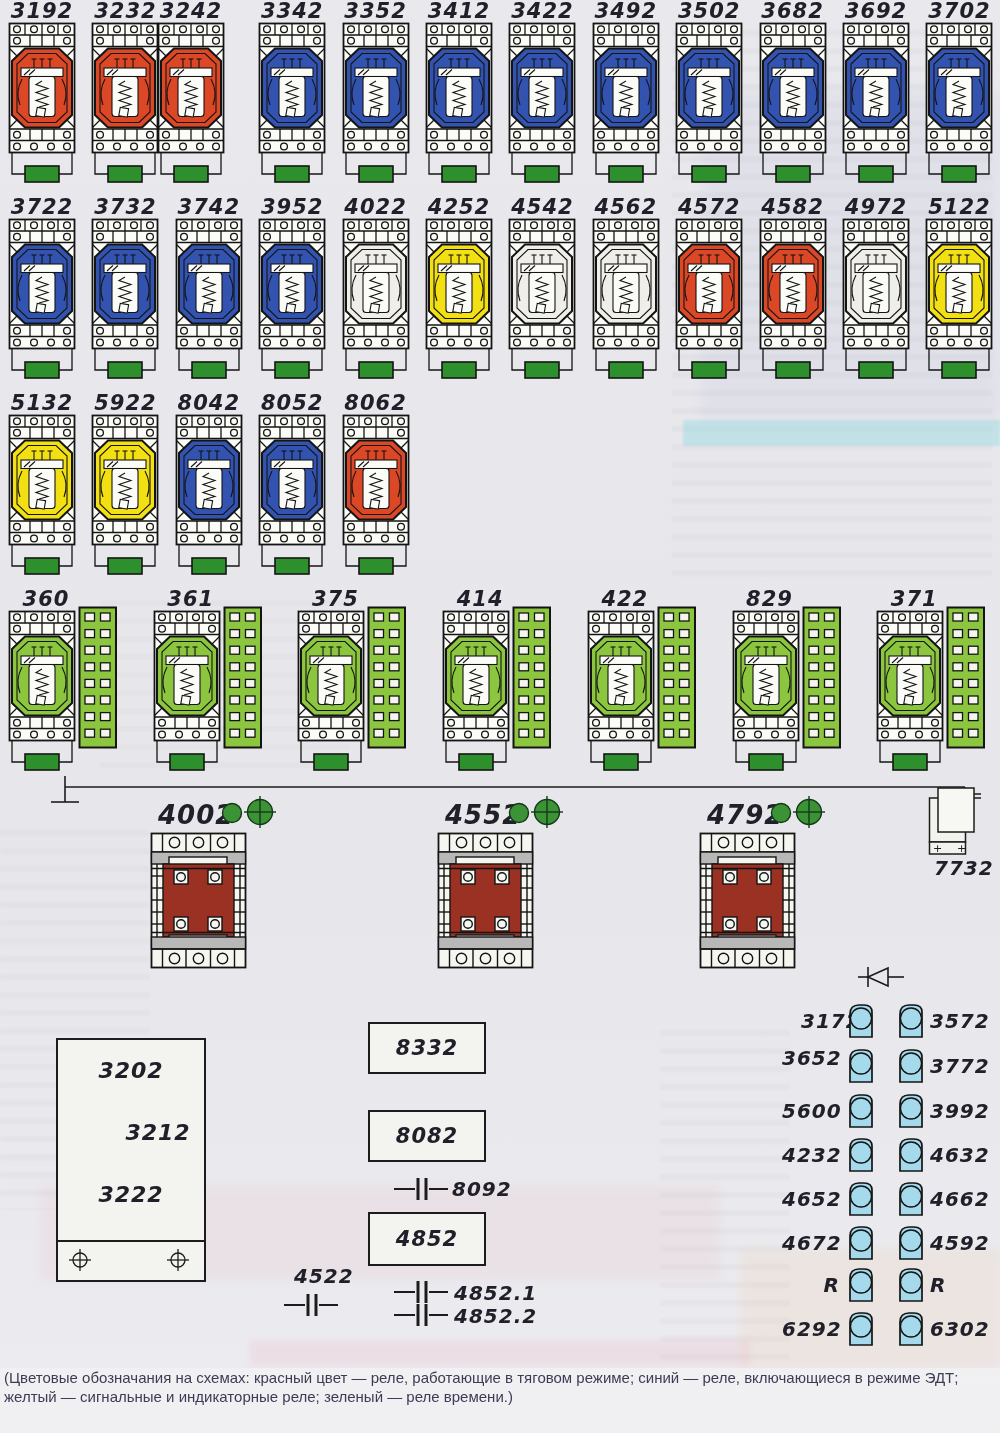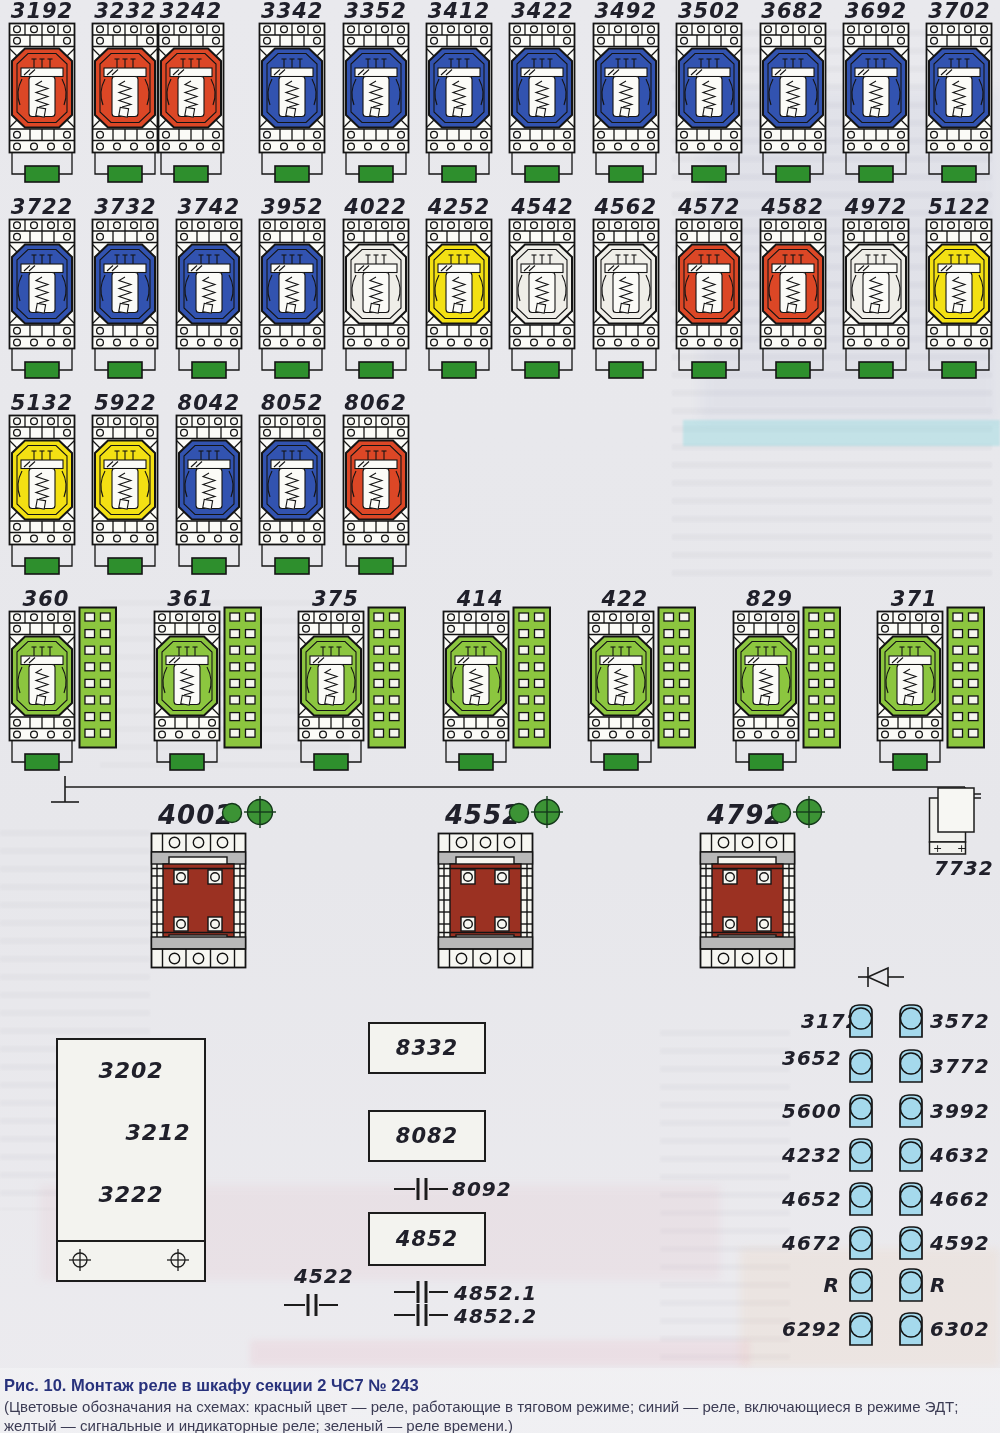--- a/index.html
+++ b/index.html
@@ -2646,17 +2646,16 @@
 </svg></div>
       <div style="position:absolute;left:898px;top:1311px;">
 <svg width="26" height="36" viewBox="0 0 26 36">
  <path d="M2,34 V11 Q2,2 11,2 H16 Q24,2 24,9 V34 Z" fill="#a5d9ec" stroke="#141414" stroke-width="1.7"></path>
  <circle cx="13" cy="15.5" r="10.5" fill="none" stroke="#141414" stroke-width="1.4"></circle>
 </svg></div>
       <div class="ind-label" style="left:930px;top:1317px;width:70px;">6302</div>
     </div>
 
   <div class="caption">
-    <div class="cap-title">Рис. 10. Монтаж реле в шкафу секции 2 ЧС7 № 243</div>
     <div class="cap-body">(Цветовые обозначания на схемах: красный цвет — реле, работающие в тяговом режиме; синий — реле, включающиеся в режиме ЭДТ; желтый — сигнальные и индикаторные реле; зеленый — реле времени.)</div>
   </div>
 
 </div>
 
 </body></html>

